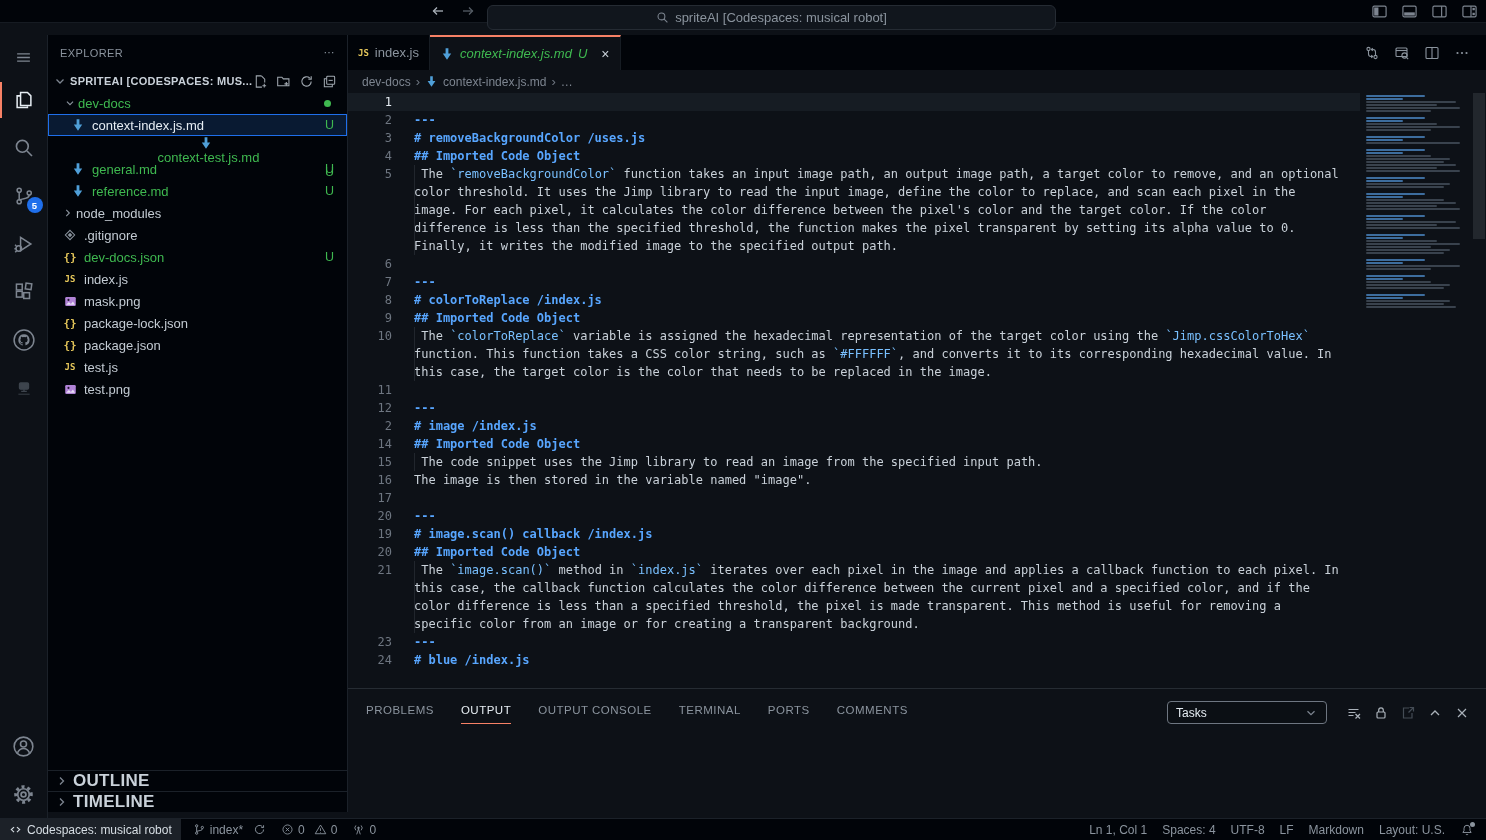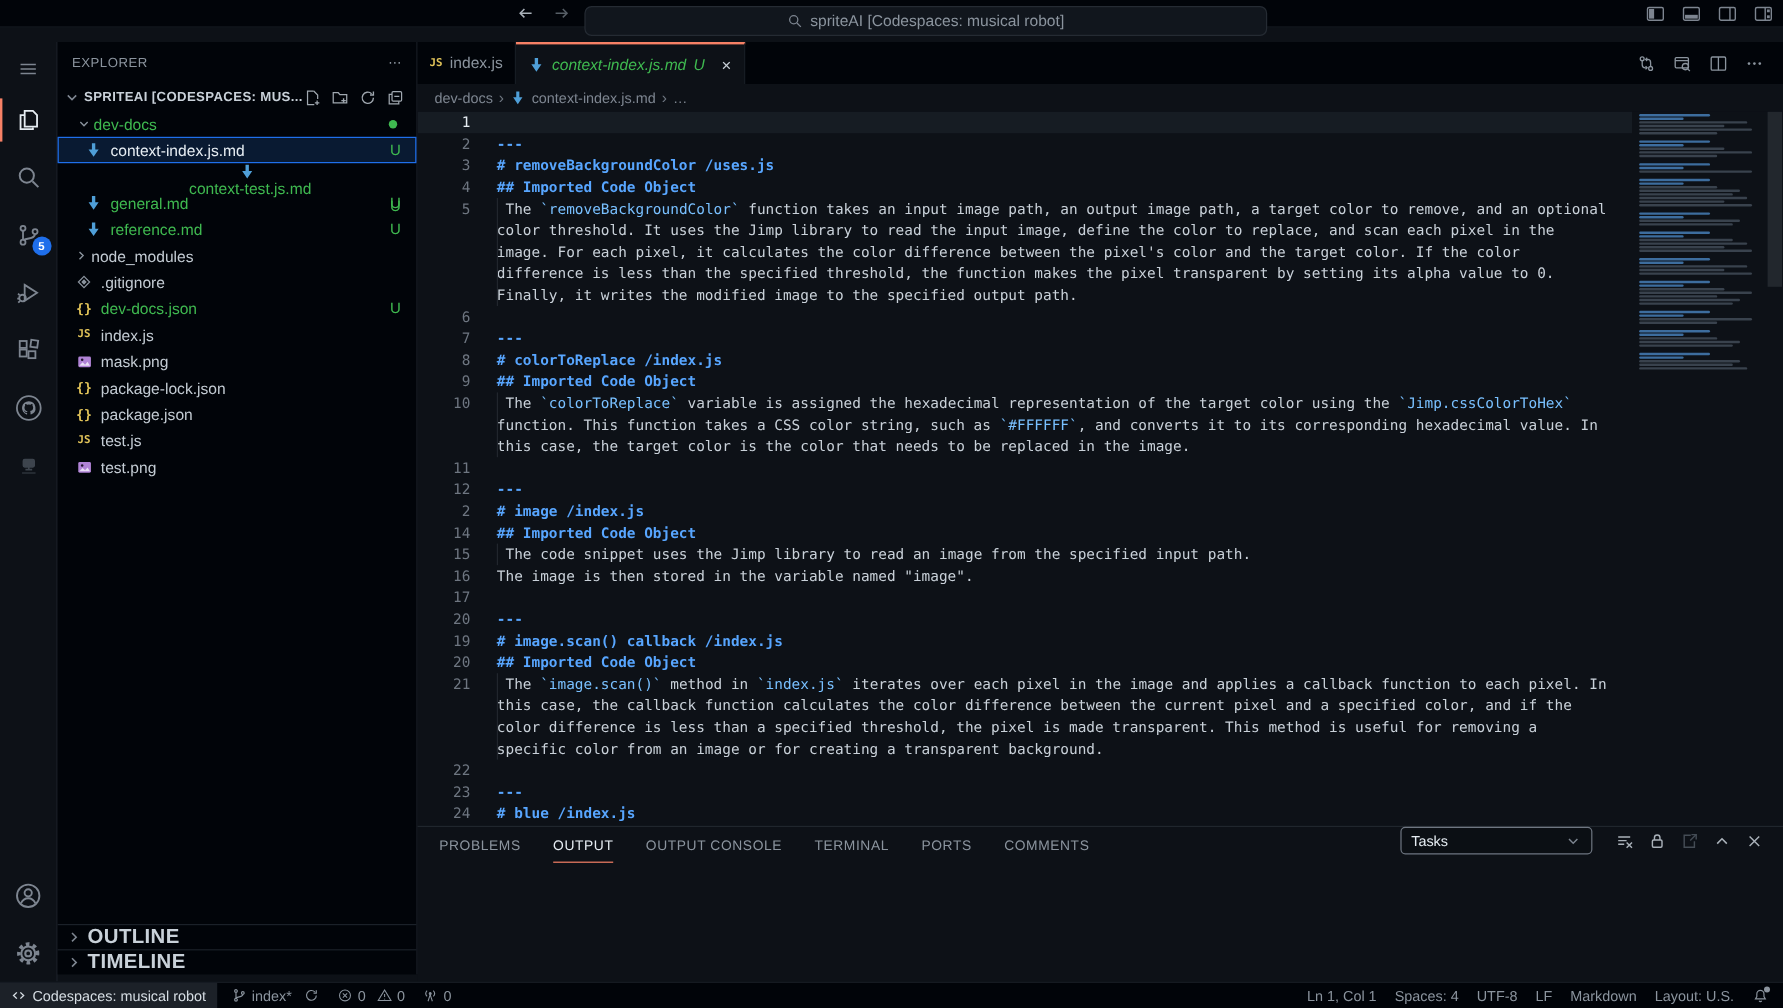--- a/index.html
+++ b/index.html
@@ -82,21 +82,21 @@
   .mm-inner { padding:2px 4px 0 6px; height:216px; overflow:hidden; }
   .mm-line { height:2px; margin-bottom:1px; border-radius:1px; }
   .mm-blue { background:#3d6d9e; }
   .mm-gray { background:#39424d; }
   .mm-gap { height:4px; }
   .scrollbar { position:absolute; top:0; right:0; width:14px; bottom:0; }
   .sb-slider { position:absolute; top:0; left:1px; right:1px; height:146px; background:rgba(110,118,129,.22); }
 
   
   .panel { height:130px; background:#0d1117; border-top:1px solid #262c33; display:flex; flex-direction:column; }
-  .panel-head { height:35px; display:flex; align-items:flex-start; padding-left:18px; }
+  .panel-head { height:35px; display:flex; align-items:flex-end; padding-left:18px; }
   .ptab { font-size:11.5px; letter-spacing:.5px; color:#8b949e; margin-right:27px; padding:10px 0 7px; border-bottom:1.5px solid transparent; }
   .ptab.active { color:#e6edf3; border-bottom-color:#f78166; }
   .panel-actions { margin-left:auto; display:flex; align-items:center; gap:11px; padding-right:16px; color:#aab2ba; }
   .tasks-select { width:160px; height:23px; border:1px solid #6e7681; border-radius:4px; background:#0b0f14;
     display:flex; align-items:center; padding:0 8px; font-size:12px; color:#e6edf3; margin-right:8px; }
   .tasks-select .chevron { margin-left:auto; }
   .dim { color:#444c55; }
 
   
   .statusbar { position:absolute; left:0; right:0; bottom:0; height:22px; background:#010409; border-top:1px solid #1b2129;
@@ -546,24 +546,20 @@
             <div class="gutter">19</div>
             <div class="lcontent"><span class="head"># image.scan() callback /index.js</span></div>
           </div>
           <div class="line">
             <div class="gutter">20</div>
             <div class="lcontent"><span class="head">## Imported Code Object</span></div>
           </div>
           <div class="line">
             <div class="gutter">21</div>
             <div class="lcontent guide"><span class=""> The </span><span class="codespan">`image.scan()`</span><span class=""> method in </span><span class="codespan">`index.js`</span><span class=""> iterates over each pixel in the image and applies a callback function to each pixel. In this case, the callback function calculates the color difference between the current pixel and a specified color, and if the color difference is less than a specified threshold, the pixel is made transparent. This method is useful for removing a specific color from an image or for creating a transparent background.</span></div>
-          </div>
-          <div class="line">
-            <div class="gutter">22</div>
-            <div class="lcontent">&nbsp;</div>
           </div>
           <div class="line">
             <div class="gutter">23</div>
             <div class="lcontent"><span class="head">---</span></div>
           </div>
           <div class="line">
             <div class="gutter">24</div>
             <div class="lcontent"><span class="head"># blue /index.js</span></div>
           </div>
         </div>

